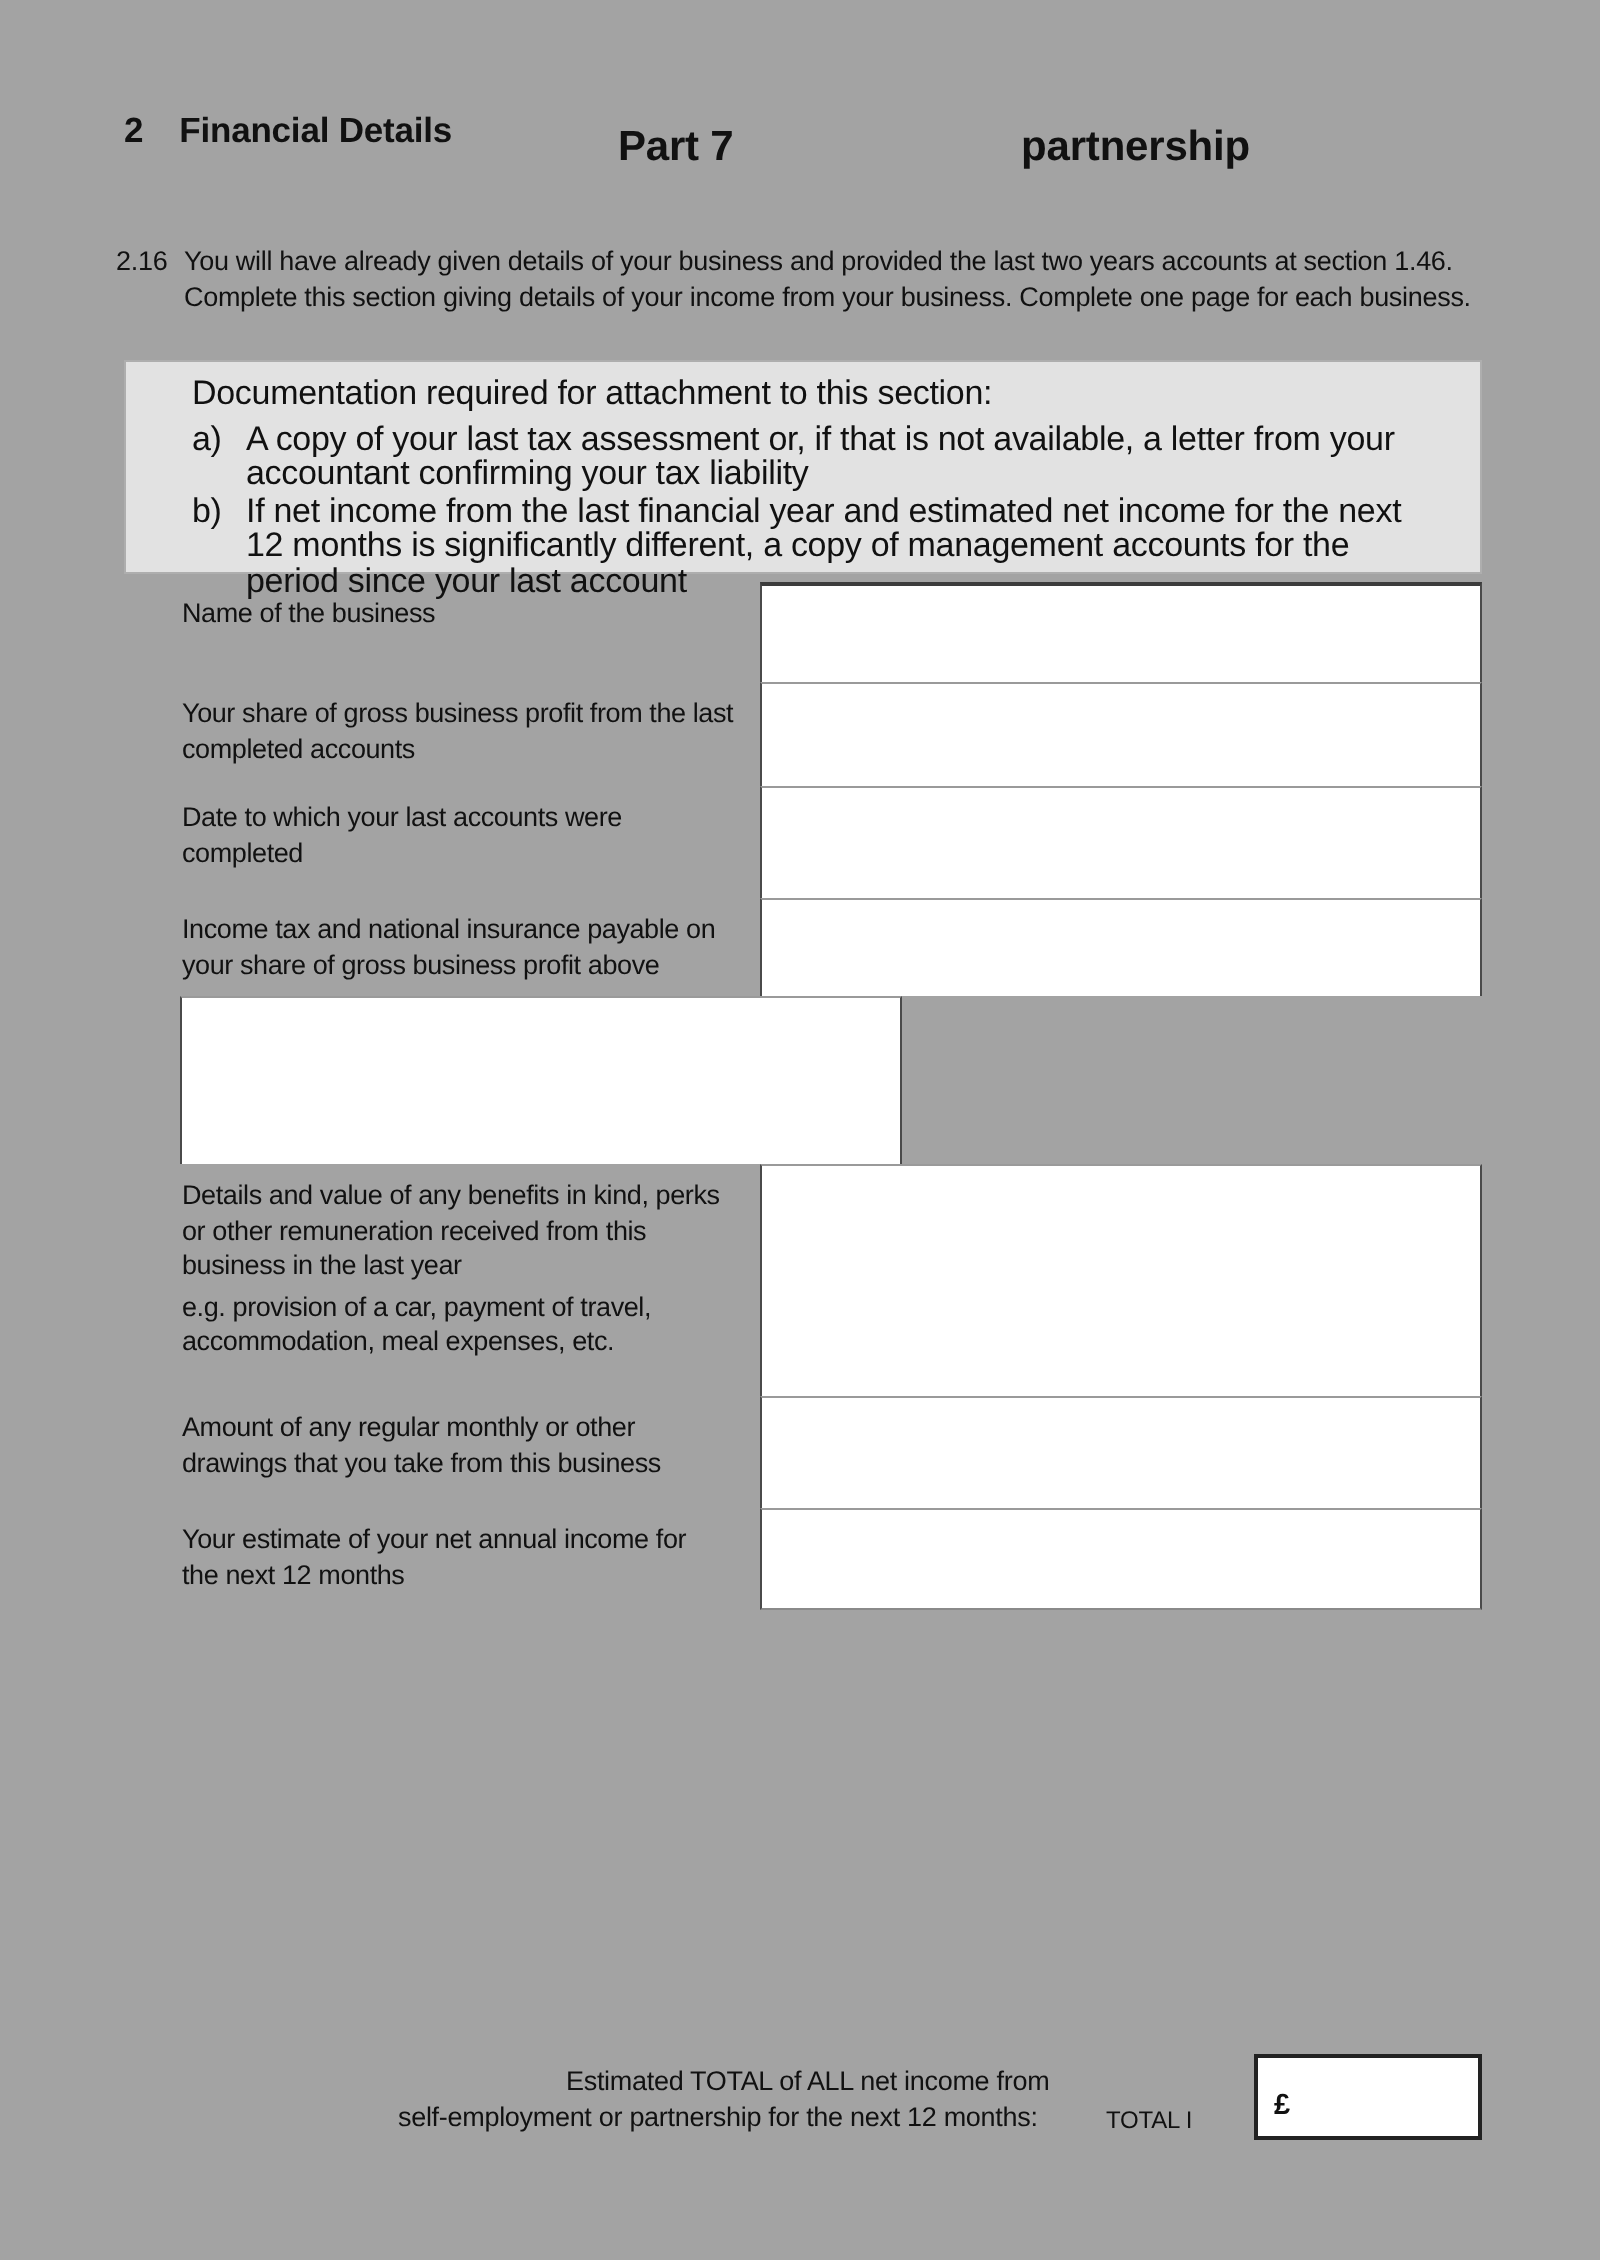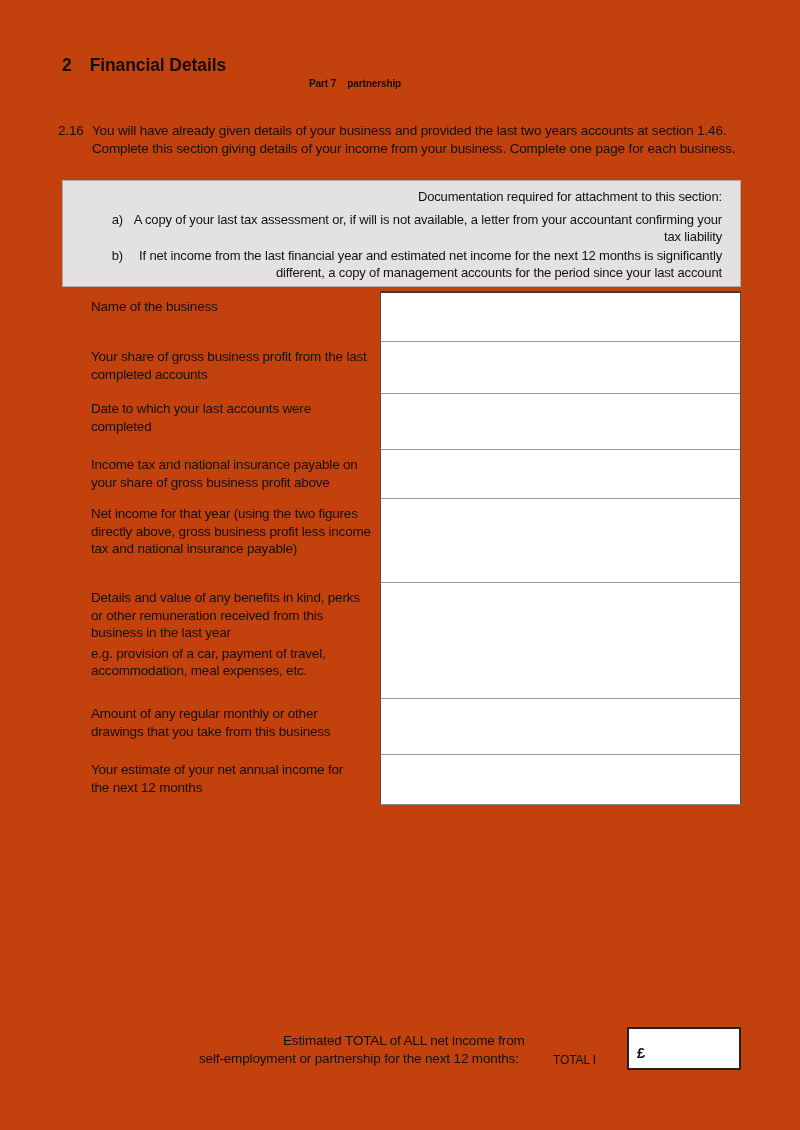--- a/index.html
+++ b/index.html
@@ -1,39 +1,39 @@
 <!DOCTYPE html>
 <html><head>
 <meta charset="utf-8">
 <style>
   html, body { margin:0; padding:0; background:#ffffff; }
   .page {
-    position:relative; width:800px; height:1130px; background:#c2410c;
+    position:relative; width:800px; height:1130px; background:#a3a3a3;
     font-family:"Liberation Sans","DejaVu Sans",sans-serif; color:#111111;
     overflow:hidden;
   }
   .page * { box-sizing:border-box; }
 
   
   .sec-head { position:absolute; left:62px; top:55px; font-size:17.5px; font-weight:bold; letter-spacing:-0.1px; }
   .sec-num { margin-right:18px; }
-  .part-head { position:absolute; left:309px; top:72px; display:flex; font-size:10px; font-weight:bold; letter-spacing:-0.1px; line-height:24px; }
+  .part-head { position:absolute; left:309px; top:62px; display:flex; font-size:21px; font-weight:bold; letter-spacing:-0.1px; line-height:24px;text-align:center; }
   .part-label { margin-right:11px; white-space:nowrap; }
   .part-title { width:380px; }
 
   
   .intro { position:absolute; left:58px; top:122px; width:686px; font-size:13.5px; line-height:18px; letter-spacing:-0.15px; }
   .intro-num { position:absolute; left:0; top:0; }
   .intro-text { margin-left:34px; width:650px; }
 
   
   .doc-box {
     position:absolute; left:62px; top:180px; width:679px; height:107px;
     background:#e2e2e2; border:1px solid #aeaeae;
-    padding:7px 18px 0 33px; font-size:13px; line-height:17.5px; letter-spacing:-0.15px;text-align:right;
+    padding:7px 18px 0 33px; font-size:17px; line-height:17.5px; letter-spacing:-0.15px;
   }
   .doc-title { margin-bottom:5px; }
   .doc-item { display:flex; }
   .doc-item + .doc-item { margin-top:1px; }
   .doc-marker { width:27px; flex:0 0 27px; }
   .doc-text { width:600px; }
 
   
   .form-table { position:absolute; left:90px; top:291px; width:651px; }
   .frow { display:flex; }
@@ -77,21 +77,21 @@
 
   <div class="intro">
     <span class="intro-num">2.16</span>
     <div class="intro-text">You will have already given details of your business and provided the last two years accounts at section 1.46. Complete this section giving details of your income from your business. Complete one page for each business.</div>
   </div>
 
   <div class="doc-box">
     <div class="doc-title">Documentation required for attachment to this section:</div>
     <div class="doc-item">
       <span class="doc-marker">a)</span>
-      <div class="doc-text">A copy of your last tax assessment or, if will is not available, a letter from your accountant confirming your tax liability</div>
+      <div class="doc-text">A copy of your last tax assessment or, if that is not available, a letter from your accountant confirming your tax liability</div>
     </div>
     <div class="doc-item">
       <span class="doc-marker">b)</span>
       <div class="doc-text">If net income from the last financial year and estimated net income for the next 12 months is significantly different, a copy of management accounts for the period since your last account</div>
     </div>
   </div>
 
   <div class="form-table">
     <div class="frow" style="height:50px">
       <div class="flabel">
@@ -111,23 +111,20 @@
         </div>
       <div class="fbox"></div>
     </div>
     <div class="frow" style="height:49px">
       <div class="flabel">
           <div class="lbl">Income tax and national insurance payable on your share of gross business profit above</div>
         </div>
       <div class="fbox"></div>
     </div>
     <div class="frow" style="height:84px">
-      <div class="flabel">
-          <div class="lbl">Net income for that year (using the two figures directly above, gross business profit less income tax and national insurance payable)</div>
-        </div>
       <div class="fbox"></div>
     </div>
     <div class="frow" style="height:116px">
       <div class="flabel">
         <div class="lbl">Details and value of any benefits in kind, perks or other remuneration received from this business in the last year</div>
         <div class="note">e.g. provision of a car, payment of travel, accommodation, meal expenses, etc.</div>
       </div>
       <div class="fbox"></div>
     </div>
     <div class="frow" style="height:56px">

